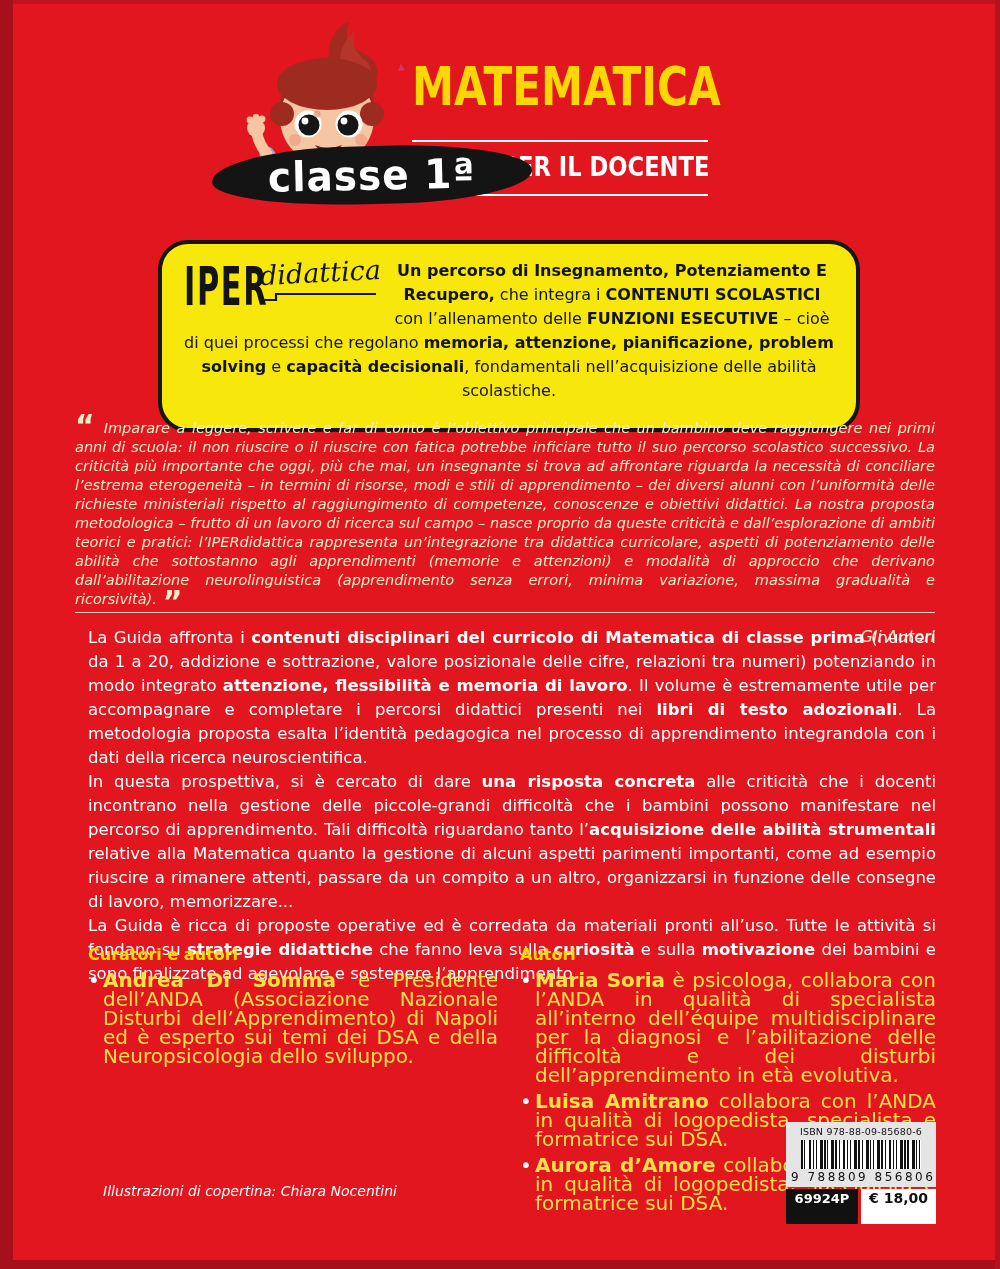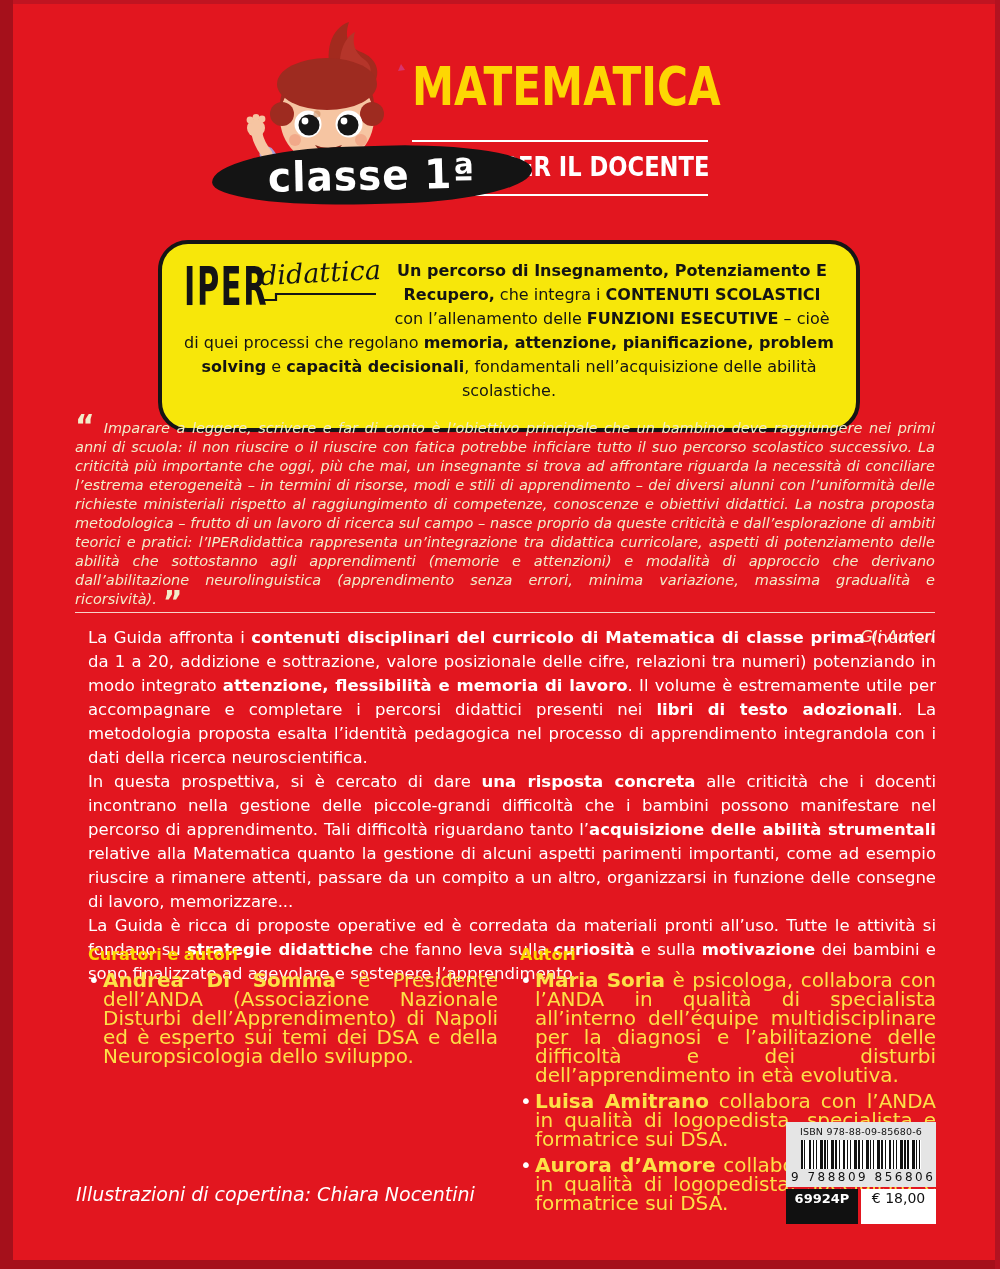--- a/index.html
+++ b/index.html
@@ -82,37 +82,37 @@
   .authors-heading { color:#fdd703; font-weight:700; font-size:16px; margin-bottom:7px; }
   .author-item {
     position:relative; padding-left:15px; color:#fde047;
     font-size:20px; line-height:19px; text-align:justify; margin-bottom:7px;
   }
   .author-item::before { content:"•"; position:absolute; left:0; top:0; color:#fff; }
   .author-name { font-weight:700; }
 
   
   .credit {
-    position:absolute; left:76px; top:1183px; color:#fff;
-    font-style:italic; font-size:19px;
+    position:absolute; left:103px; top:1183px; color:#fff;
+    font-style:italic; font-size:14px;
   }
   .barcode-block { position:absolute; left:786px; top:1122px; width:150px; }
   .isbn-box { background:#e5e5e5; padding:4px 5px 3px; }
   .isbn-label { color:#111; font-size:9.5px; text-align:center; white-space:nowrap; letter-spacing:.2px; }
   .bars {
     height:29px; margin:3px 10px 0;
     background:repeating-linear-gradient(90deg,
       #111 0 1.5px, #fff 1.5px 3px,
       #111 3px 4px, #fff 4px 7.5px,
       #111 7.5px 10px, #fff 10px 11.5px);
   }
   .barcode-digits { color:#111; font-size:12px; text-align:center; letter-spacing:2.5px; margin-top:1px; white-space:nowrap; }
   .price-row { display:flex; margin-top:2px; }
   .code-cell { background:#111; color:#fff; font-weight:700; font-size:13px; width:72px; text-align:center; padding:2px 0 17px; }
-  .price-cell { background:#fff; color:#111; font-weight:400; font-size:14px; flex:1; text-align:center; padding:1px 0 18px; margin-left:3px; }
+  .price-cell { background:#fff; color:#111; font-weight:700; font-size:14px; flex:1; text-align:center; padding:1px 0 18px; margin-left:3px; }
 </style>
 </head>
 <body>
 
 <div class="page">
 
   <svg class="mascot" viewBox="0 0 250 190">
     <g>
       <path d="M128,62 C118,34 126,10 144,4 C138,22 146,30 156,34 C172,40 178,56 166,70 C158,79 140,78 128,62 Z" fill="#a32a1e"></path>
       <path d="M136,58 C132,40 138,20 150,14 C146,28 152,36 160,42 C168,48 168,60 158,66 C150,70 140,68 136,58 Z" fill="#b5352a"></path>

